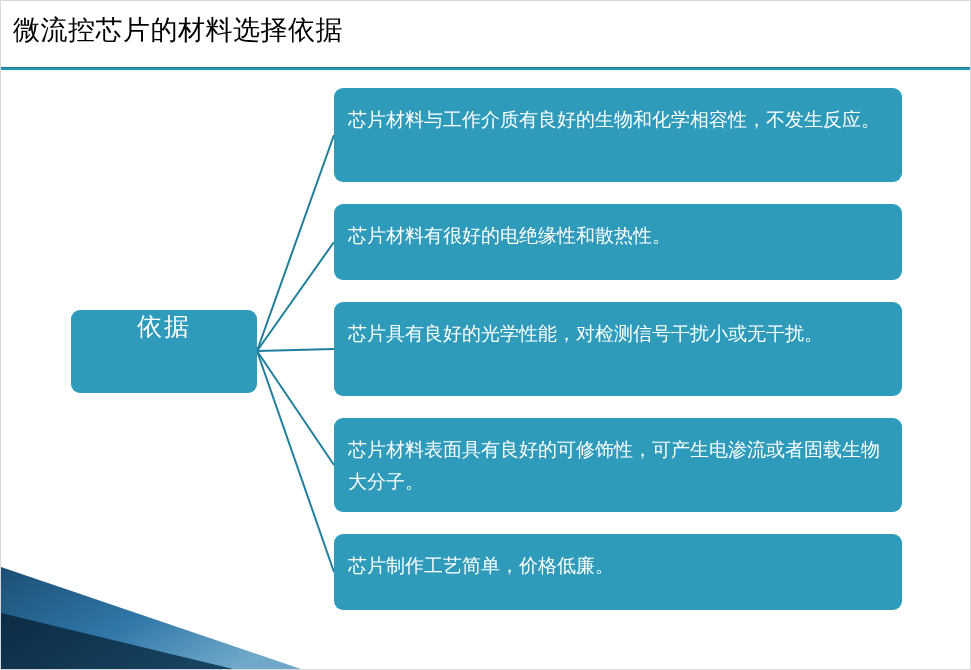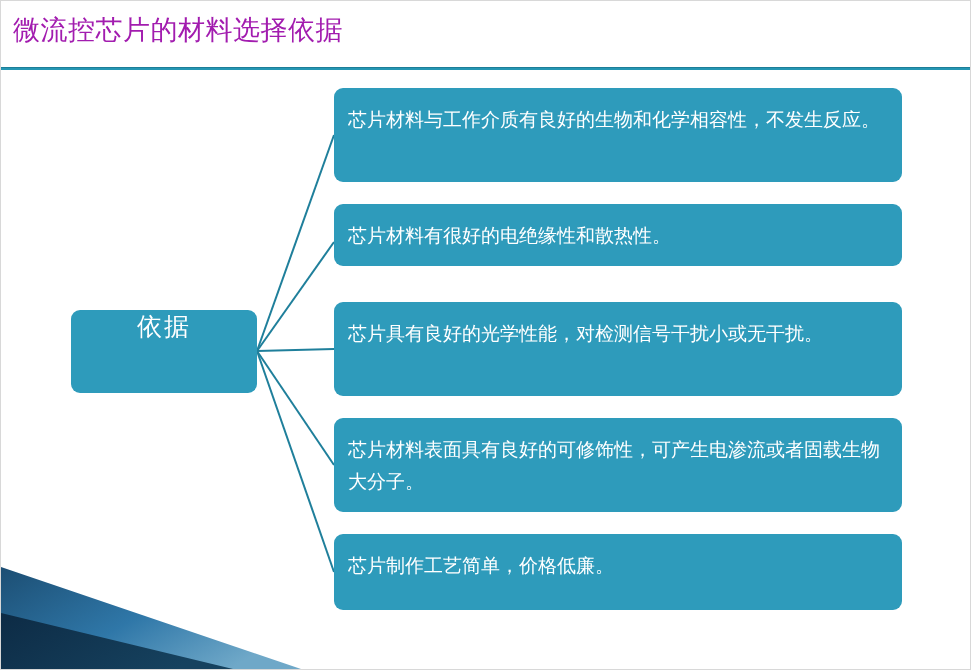--- a/index.html
+++ b/index.html
@@ -26,21 +26,21 @@
     top: 0;
     width: 971px;
     height: 66px;
   }
   #slide-title {
     position: absolute;
     left: 12px;
     top: 12px;
     font-size: 27px;
     line-height: 34px;
-    color: #a21caf;
+    color: #000000;
     letter-spacing: 0.5px;
     white-space: nowrap;
   }
   #title-rule {
     position: absolute;
     left: 0;
     top: 66px;
     width: 971px;
     height: 3px;
     background: #2596b3;
@@ -86,21 +86,21 @@
     letter-spacing: 2px;
   }
   .leaf-node {
     left: 333px;
     width: 568px;
     padding: 16px 14px 0 14px;
     font-size: 19px;
     line-height: 32px;
   }
   #leaf-0 { top: 18px;  height: 94px; }
-  #leaf-1 { top: 134px; height: 62px; }
+  #leaf-1 { top: 134px; height: 76px; }
   #leaf-2 { top: 232px; height: 94px; }
   #leaf-3 { top: 348px; height: 94px; }
   #leaf-4 { top: 464px; height: 76px; }
   .leaf-text {
     display: block;
   }
   
   #corner-deco {
     position: absolute;
     left: 0;

